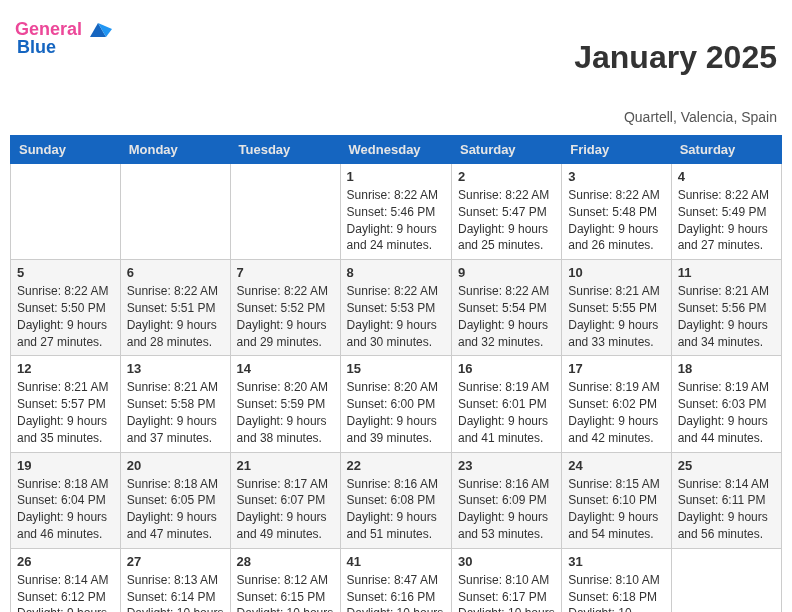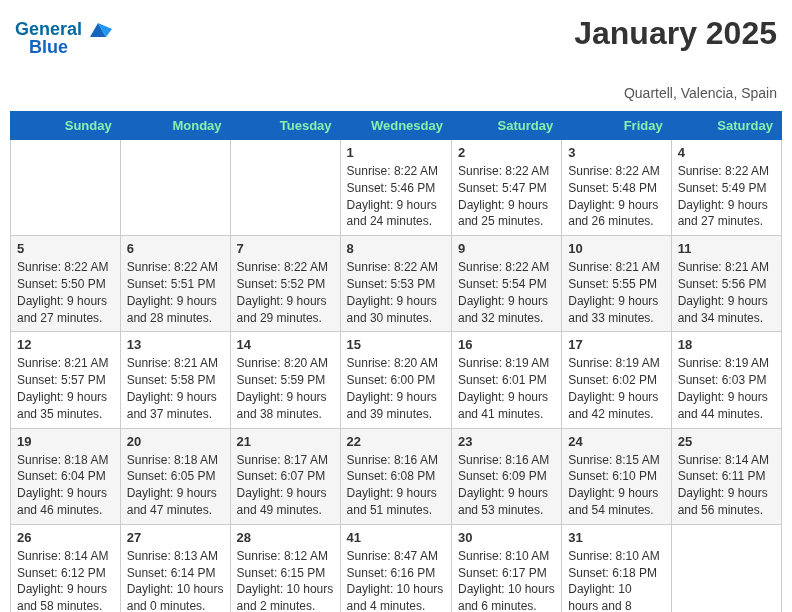--- a/index.html
+++ b/index.html
@@ -17,54 +17,55 @@
       margin-bottom: 10px;
       padding: 5px 5px 0 5px;
     }
     .logo {
       display: flex;
       align-items: center;
     }
     .logo-text-general {
       font-size: 18px;
       font-weight: bold;
-      color: #0369a1;
+      color: #ec4899;
     }
     .logo-text-blue {
       font-size: 18px;
       font-weight: bold;
       color: #1565c0;
     }
     .logo-icon {
       width: 28px;
       height: 28px;
       margin-left: 2px;
     }
     .title-area {
       text-align: right;
     }
     .month-title {
       font-size: 32px;
       font-weight: bold;
       color: #333;
+      margin-top: 24px;
     }
     .location-subtitle {
       font-size: 14px;
       color: #555;
       margin-top: 33px;
     }
     .calendar {
       width: 100%;
       border-collapse: collapse;
       border: 1px solid #ccc;
     }
     .calendar th {
       background-color: #1565c0;
-      color: #86efac;
-      text-align: right;
+      color: #e5e5e5;
+      text-align: left;
       padding: 6px 8px;
       font-size: 13px;
       border: 1px solid #1565c0;
     }
     .calendar td {
       border: 1px solid #ccc;
       vertical-align: top;
       padding: 5px 6px;
       width: 113px;
       min-height: 90px;
@@ -95,21 +96,21 @@
 <div class="header-area">
   <div class="logo">
     <div style="display:flex;flex-direction:column;align-items:flex-start;">
       <div style="display:flex;align-items:center;">
         <span class="logo-text-general">General</span>
         <svg class="logo-icon" viewBox="0 0 28 28">
           <polygon points="6,22 14,8 22,22" fill="#1565c0"></polygon>
           <polygon points="14,8 22,22 28,14" fill="#2196f3"></polygon>
         </svg>
       </div>
-      <span class="logo-text-blue" style="margin-top:-6px;margin-left:14px;">Blue</span>
+      <span class="logo-text-blue" style="margin-top:-6px;margin-left:2px;">Blue</span>
     </div>
   </div>
   <div class="title-area">
     <div class="month-title">January 2025</div>
     <div class="location-subtitle">Quartell, Valencia, Spain</div>
   </div>
 </div>
 
 <table class="calendar">
   <thead>

